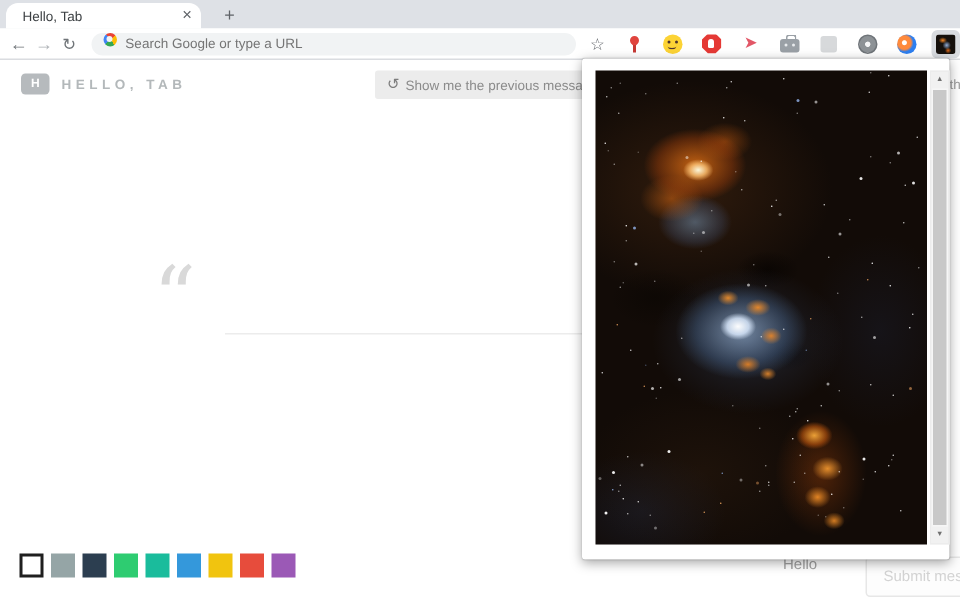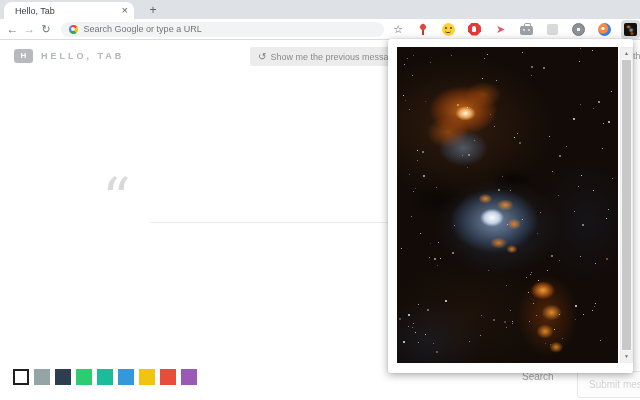--- a/index.html
+++ b/index.html
@@ -14,21 +14,21 @@
   .tab-close { font-size:11px; color:#5f6368; line-height:1; cursor:default; }
   .newtab-btn { position:absolute; left:146px; top:3px; width:14px; height:14px; font-size:12px;
                 color:#5f6368; text-align:center; line-height:14px; }
 
   .toolbar { position:absolute; left:0; top:19px; width:640px; height:21px; background:#fff;
              border-bottom:1px solid #dadce0; display:flex; align-items:center; }
   .nav-ic { font-size:12px; color:#707579; width:20px; text-align:center; }
   .nav-ic.fwd { color:#aeb2b6; }
   .nav-ic.reload { font-size:11px; }
   .omnibox { margin-left:6px; width:380px; height:15px; background:#f1f3f4; border-radius:8px;
-             display:flex; align-items:center; padding:0 8px; gap:6px; }
+             display:flex; padding:0 8px; gap:6px; }
   .g-logo { width:9px; height:9px; border-radius:50%; flex:0 0 auto;
             background:conic-gradient(from -40deg,#ea4335 0 25%,#fbbc05 25% 50%,#34a853 50% 75%,#4285f4 75% 100%); position:relative; }
   .g-logo::after { content:""; position:absolute; left:2.5px; top:2.5px; width:4px; height:4px;
                    background:#f1f3f4; border-radius:50%; }
   .omnibox input { border:0; background:transparent; outline:none; font-size:9px; color:#80868b;
                    width:100%; font-family:inherit; }
   .star-ic { font-size:11px; color:#5f6368; margin-left:8px; width:16px; text-align:center; }
 
   .ext-row { display:flex; align-items:center; gap:7px; margin-left:8px; }
   .ext-slot { width:19px; height:19px; display:flex; align-items:center; justify-content:center; border-radius:4px; }
@@ -199,21 +199,21 @@
       <div class="swatch" style="background: rgb(149, 165, 166);"></div>
       <div class="swatch" style="background: rgb(44, 62, 80);"></div>
       <div class="swatch" style="background: rgb(46, 204, 113);"></div>
       <div class="swatch" style="background: rgb(26, 188, 156);"></div>
       <div class="swatch" style="background: rgb(52, 152, 219);"></div>
       <div class="swatch" style="background: rgb(241, 196, 15);"></div>
       <div class="swatch" style="background: rgb(231, 76, 60);"></div>
       <div class="swatch" style="background: rgb(155, 89, 182);"></div>
     </div>
 
-  <button class="cancel-btn">Search</button>
+  <button class="cancel-btn">Hello</button>
   <button class="submit-btn">Submit message</button>
 </div>
 
 <div class="popup">
   <div class="nebula" id="nebula" title="Orange and blue nebula photograph (Messier 78) on a starry dark background">
       <span class="star" style="height: 1px; width: 1px; left: 89.6641%; top: 68.4741%; opacity: 0.83;"></span>
       <span class="star" style="height: 1px; width: 1px; left: 14.8787%; top: 4.80805%; opacity: 0.46;"></span>
       <span class="star" style="height: 2px; width: 2px; left: 69.6195%; top: 65.7954%; opacity: 0.55;"></span>
       <span class="star" style="height: 1px; width: 1px; left: 88.147%; top: 83.2828%; opacity: 0.89;"></span>
       <span class="star" style="height: 1px; width: 1px; left: 82.4747%; top: 4.45792%; opacity: 0.84;"></span>

